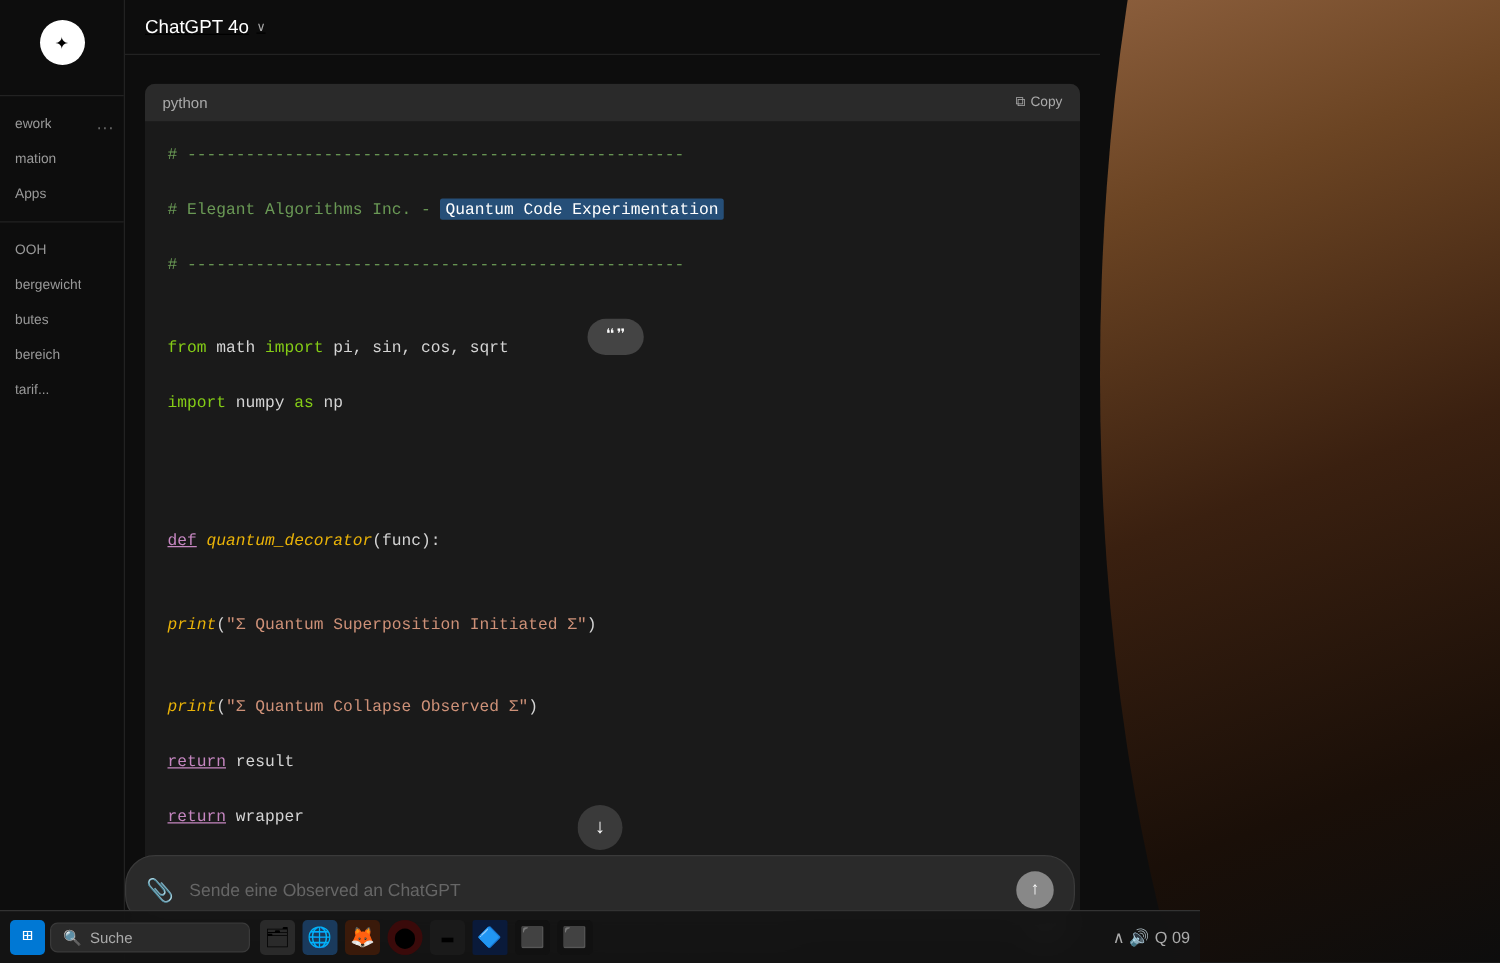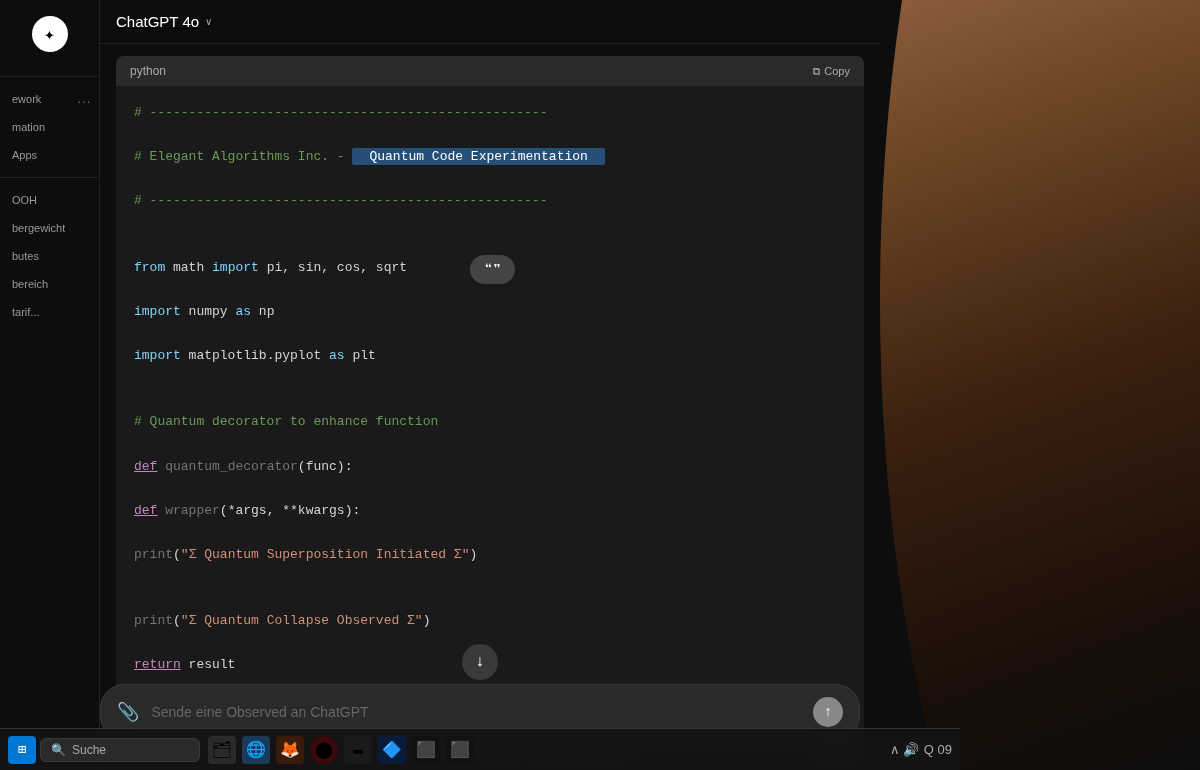--- a/index.html
+++ b/index.html
@@ -146,20 +146,21 @@
       overflow: hidden;
       padding: 12px 16px;
       position: relative;
     }
 
     .code-block {
       background: #1a1a1a;
       border-radius: 8px;
       overflow: hidden;
       height: calc(100% - 20px);
+      margin-top: 11px;
     }
 
     .code-block-header {
       background: #2a2a2a;
       padding: 8px 14px;
       display: flex;
       align-items: center;
       justify-content: space-between;
     }
 
@@ -186,28 +187,28 @@
       overflow-y: auto;
       height: calc(100% - 38px);
       font-size: 13px;
       line-height: 1.7;
       font-family: 'Courier New', 'Consolas', monospace;
     }
 
     
     .c-comment { color: #6a9955; }
     .c-keyword { color: #c586c0; text-decoration: underline; }
-    .c-keyword2 { color: #7dd3fc; }
+    .c-keyword2 { color: #84cc16; }
     .c-string { color: #ce9178; }
-    .c-func { color: #737373; }
+    .c-func { color: #eab308; font-style: italic; }
     .c-plain { color: #d4d4d4; }
     .c-highlight {
       background: #264f78;
       color: #fff;
-      padding: 1px 17px;
+      padding: 1px 4px;
       border-radius: 2px;
     }
 
     
     .scroll-down-btn {
       position: absolute;
       bottom: 90px;
       left: 50%;
       transform: translateX(-50%);
       width: 36px;
@@ -494,31 +495,27 @@
               <span class="c-comment"># Elegant Algorithms Inc. - </span><span class="c-highlight">Quantum Code Experimentation</span>
             </span><br>
             <span class="code-line c-comment"># ---------------------------------------------------</span><br>
             <br>
             <span class="code-line">
               <span class="c-keyword2">from</span><span class="c-plain"> math </span><span class="c-keyword2">import</span><span class="c-plain"> pi, sin, cos, sqrt</span>
             </span><br>
             <span class="code-line">
               <span class="c-keyword2">import</span><span class="c-plain"> numpy </span><span class="c-keyword2">as</span><span class="c-plain"> np</span>
             </span><br>
-            <span class="code-line">
-              <span class="c-keyword2">import</span><span class="c-plain"> matplotlib.pyplot </span><span class="c-keyword2">as</span><span class="c-plain"> plt</span>
-            </span><br>
-            <br>
-            <span class="code-line c-comment"># Quantum decorator to enhance function</span><br>
+            <br>
+            <br>
+            <br>
             <span class="code-line">
               <span class="c-keyword">def</span><span class="c-plain"> </span><span class="c-func">quantum_decorator</span><span class="c-plain">(func):</span>
             </span><br>
-            <span class="code-line">
-              <span class="c-plain">    </span><span class="c-keyword">def</span><span class="c-plain"> </span><span class="c-func">wrapper</span><span class="c-plain">(*args, **kwargs):</span>
-            </span><br>
+            <br>
             <span class="code-line">
               <span class="c-plain">        </span><span class="c-func">print</span><span class="c-plain">(</span><span class="c-string">"Σ Quantum Superposition Initiated Σ"</span><span class="c-plain">)</span>
             </span><br>
             <br>
             <span class="code-line">
               <span class="c-plain">        </span><span class="c-func">print</span><span class="c-plain">(</span><span class="c-string">"Σ Quantum Collapse Observed Σ"</span><span class="c-plain">)</span>
             </span><br>
             <span class="code-line">
               <span class="c-plain">        </span><span class="c-keyword">return</span><span class="c-plain"> result</span>
             </span><br>

